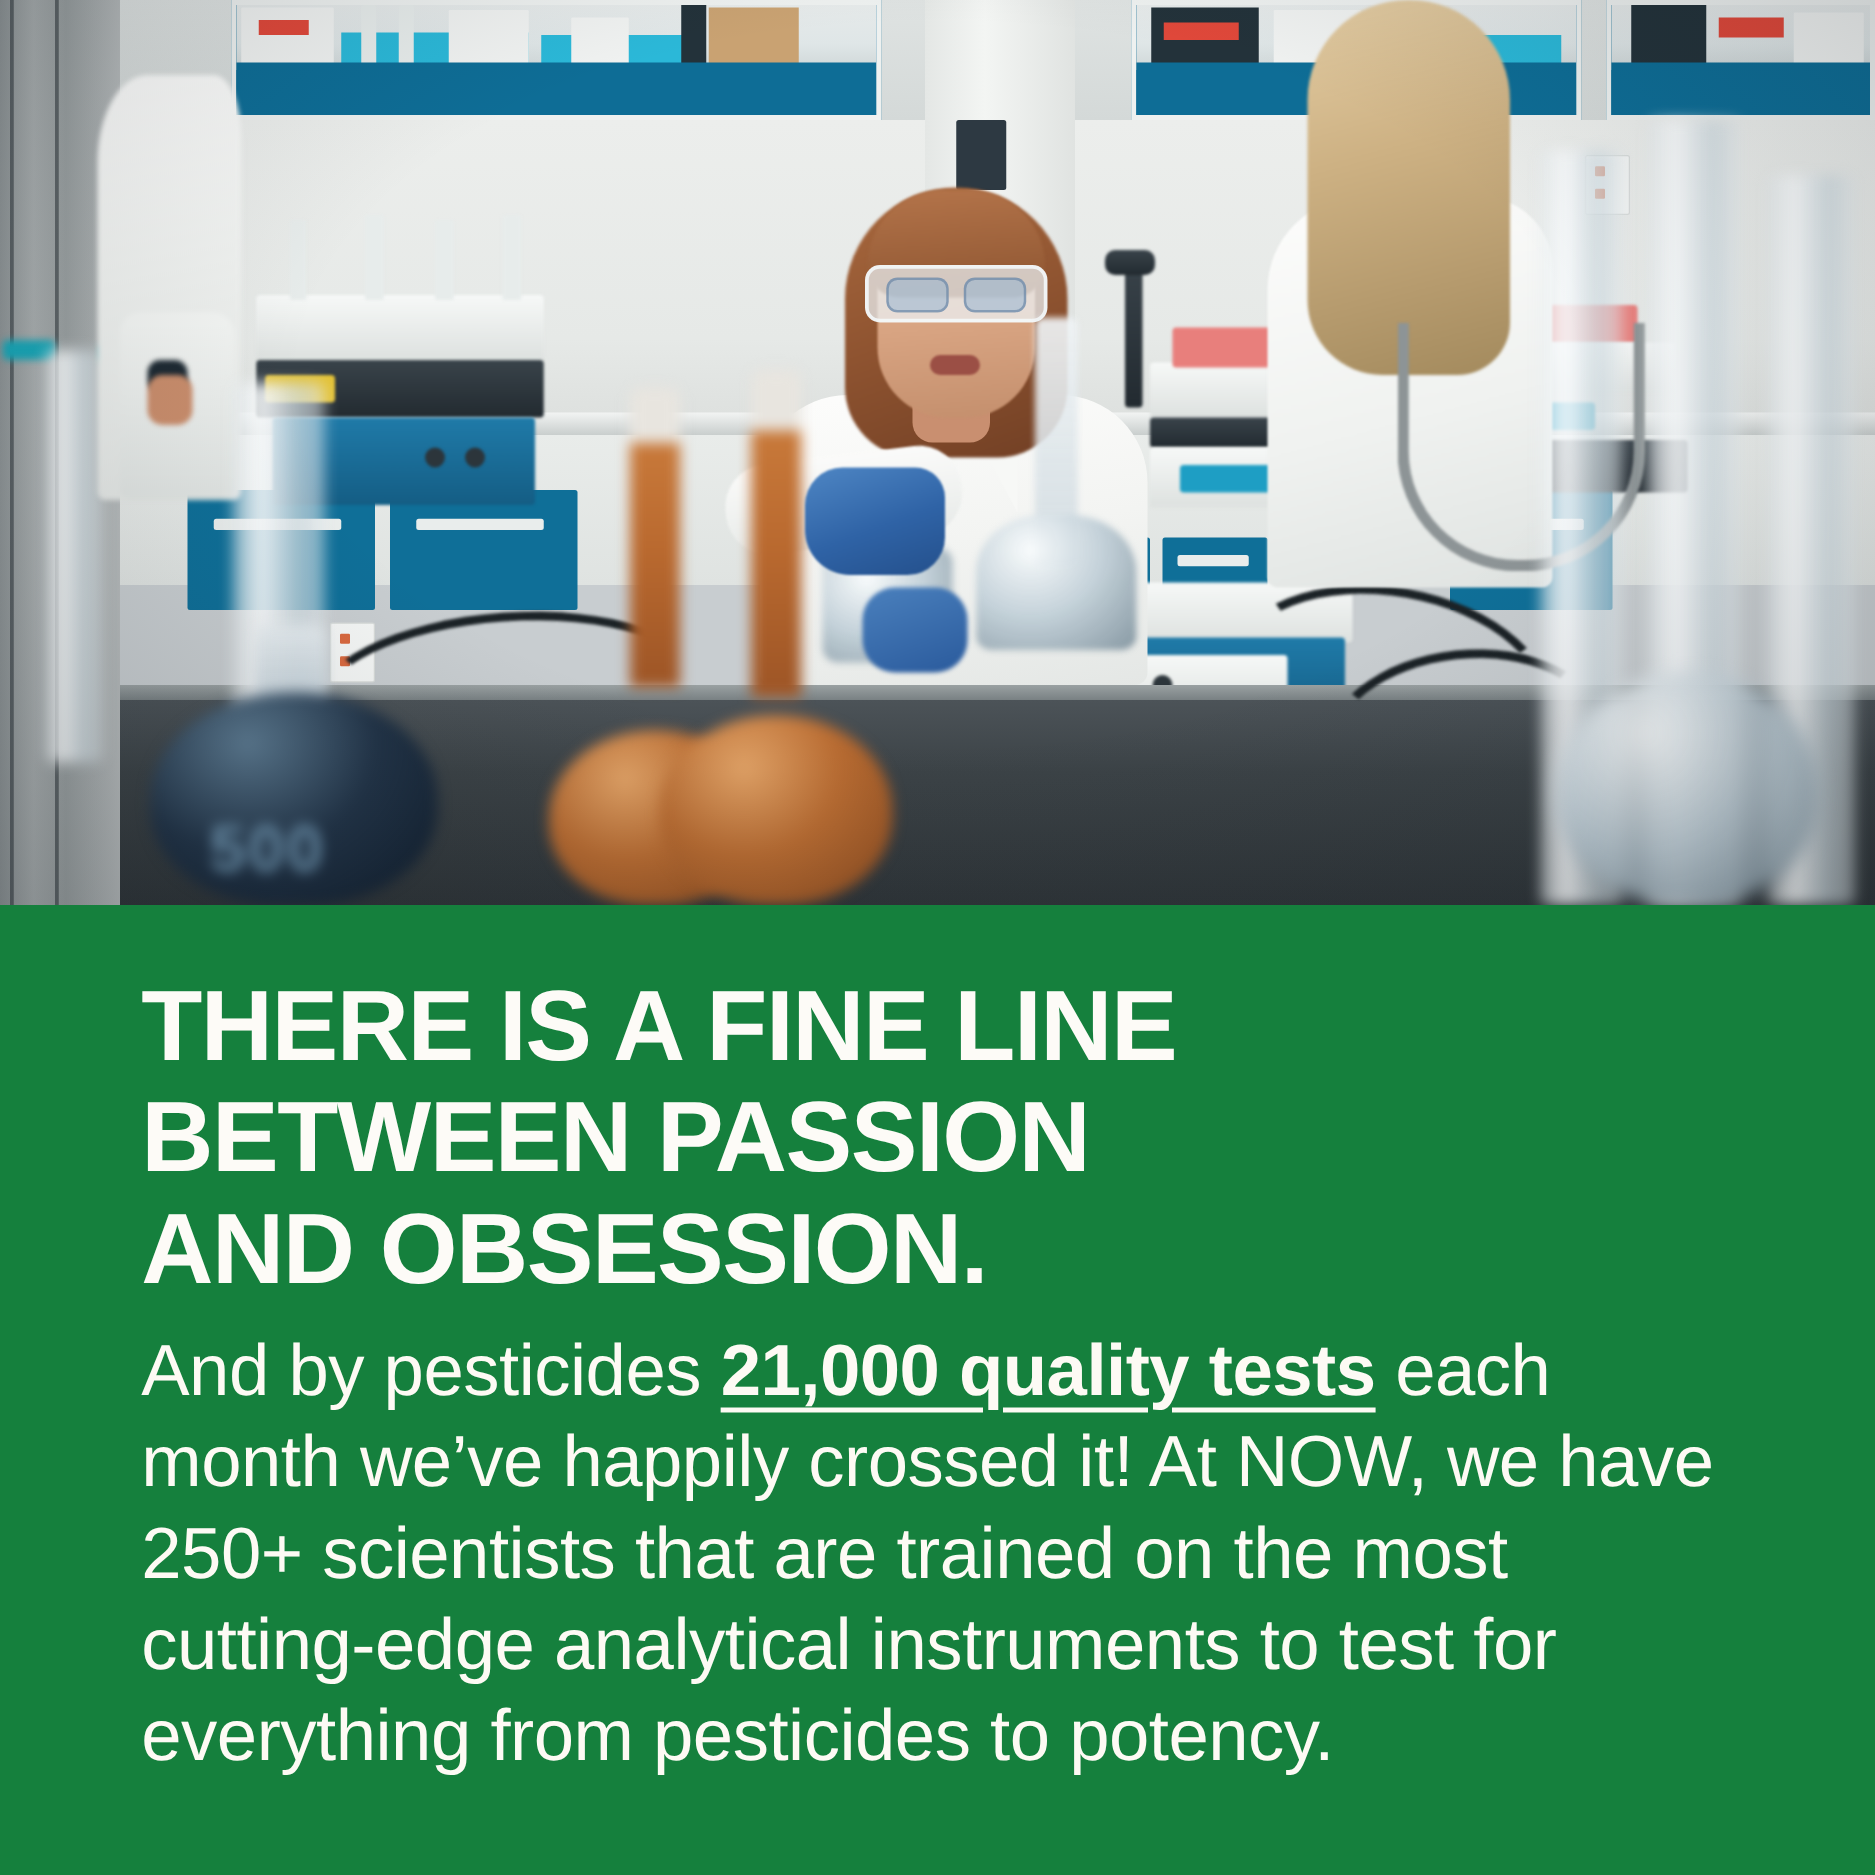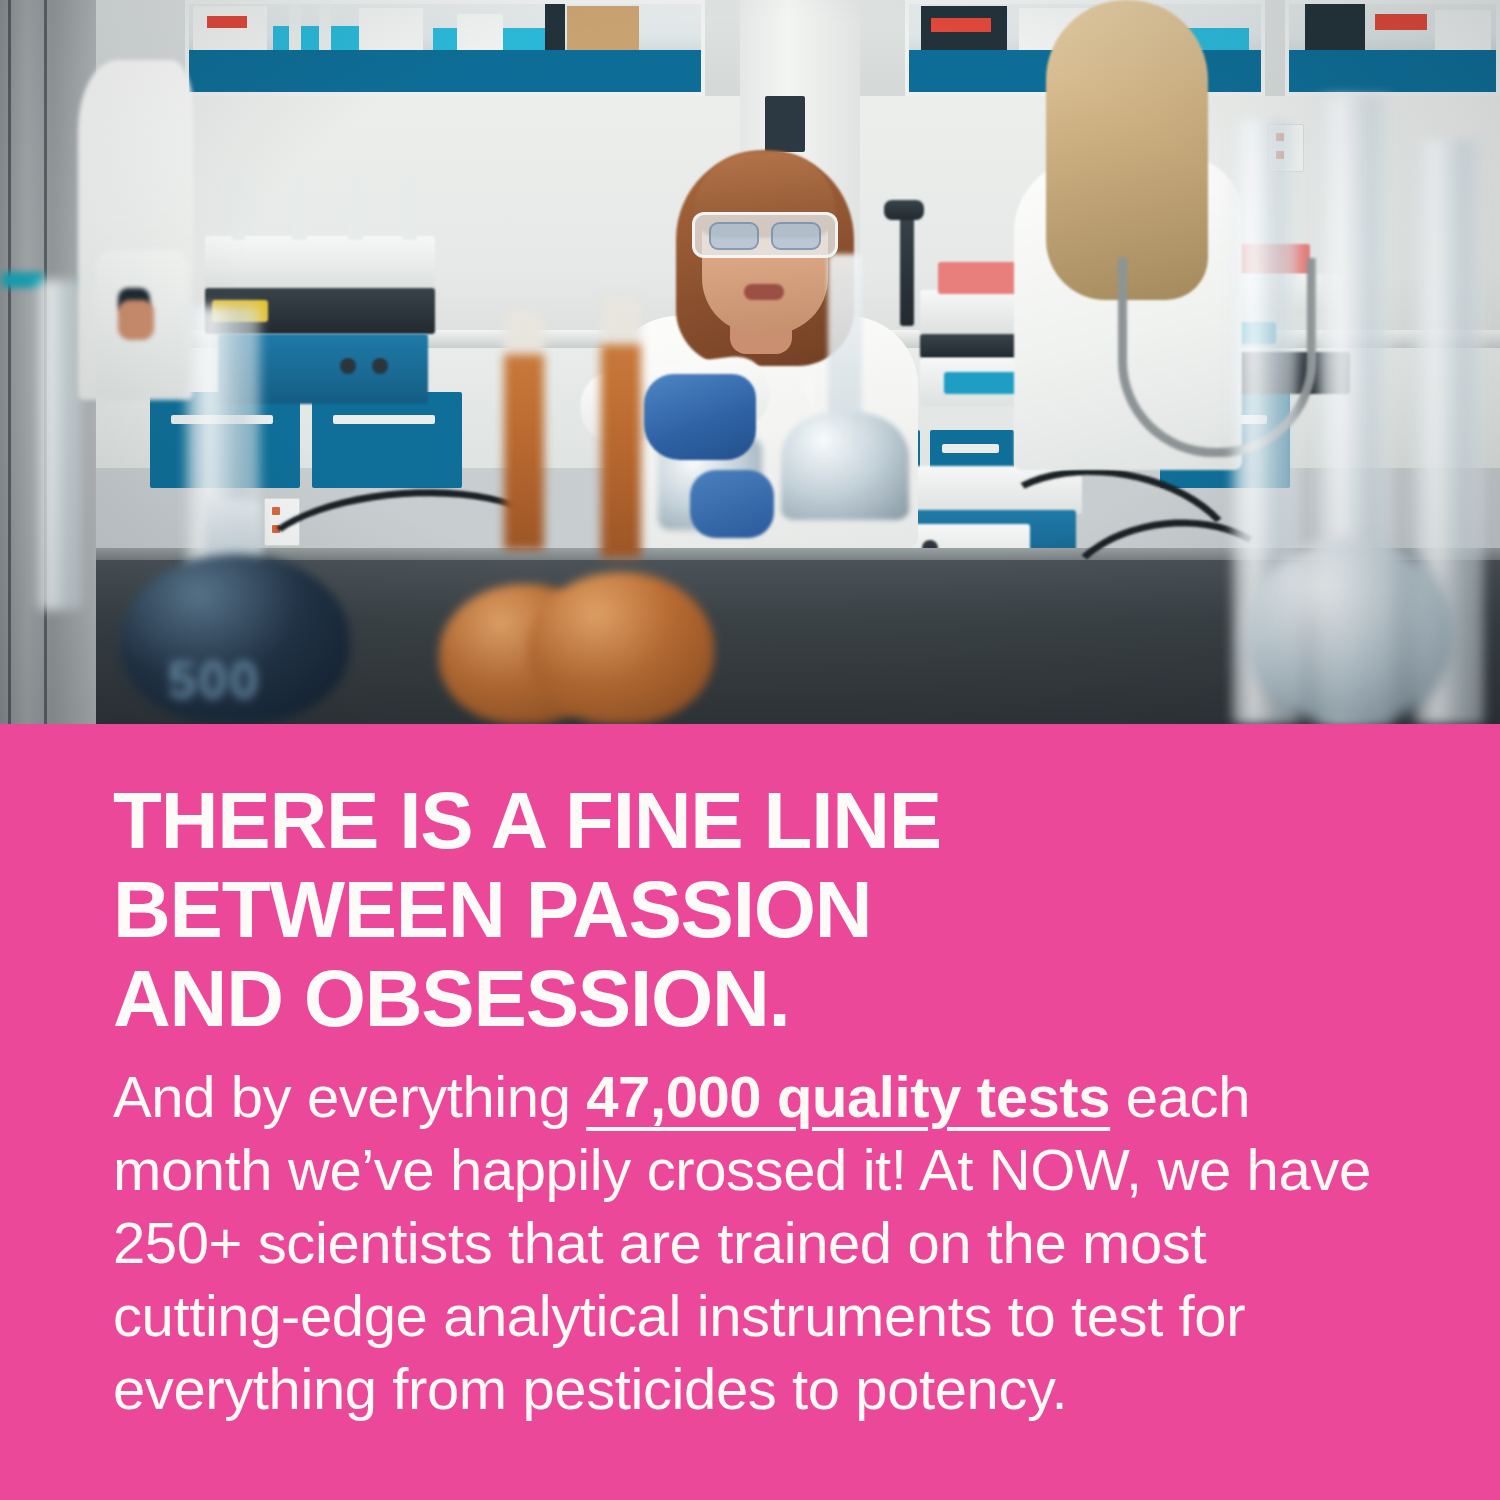--- a/index.html
+++ b/index.html
@@ -643,21 +643,21 @@
     <div class="cyl" style="left:1232px; top:120px; width:66px; height:604px;"></div>
     <div class="cyl" style="left:1318px; top:96px;  width:74px; height:628px;"></div>
     <div class="cyl" style="left:1414px; top:140px; width:70px; height:584px;"></div>
     <div class="flask-clear" style="left:1240px; top:430px; width:220px; height:294px; filter:blur(7px);">
       <div class="bulb" style="width:210px; height:186px;"></div>
     </div>
 
     <div class="vignette"></div>
   </div>
 
-  <div id="orange" style="background: #ec4899;">
+  <div id="orange" style="background: #15803d;">
     <div id="headline" style="color: rgb(253, 251, 247);">THERE IS A FINE LINE
 BETWEEN PASSION
 AND OBSESSION.</div>
 
-    <div id="body-copy"><span>And by everything </span><span class="stat">47,000 quality tests</span><span> each month we’ve happily crossed it! At NOW, we have 250+ scientists that are trained on the most cutting-edge analytical instruments to test for everything from pesticides to potency.</span></div>
+    <div id="body-copy"><span>And by pesticides </span><span class="stat">21,000 quality tests</span><span> each month we’ve happily crossed it! At NOW, we have 250+ scientists that are trained on the most cutting-edge analytical instruments to test for everything from pesticides to potency.</span></div>
   </div>
 
 </div>
 
 </body></html>

